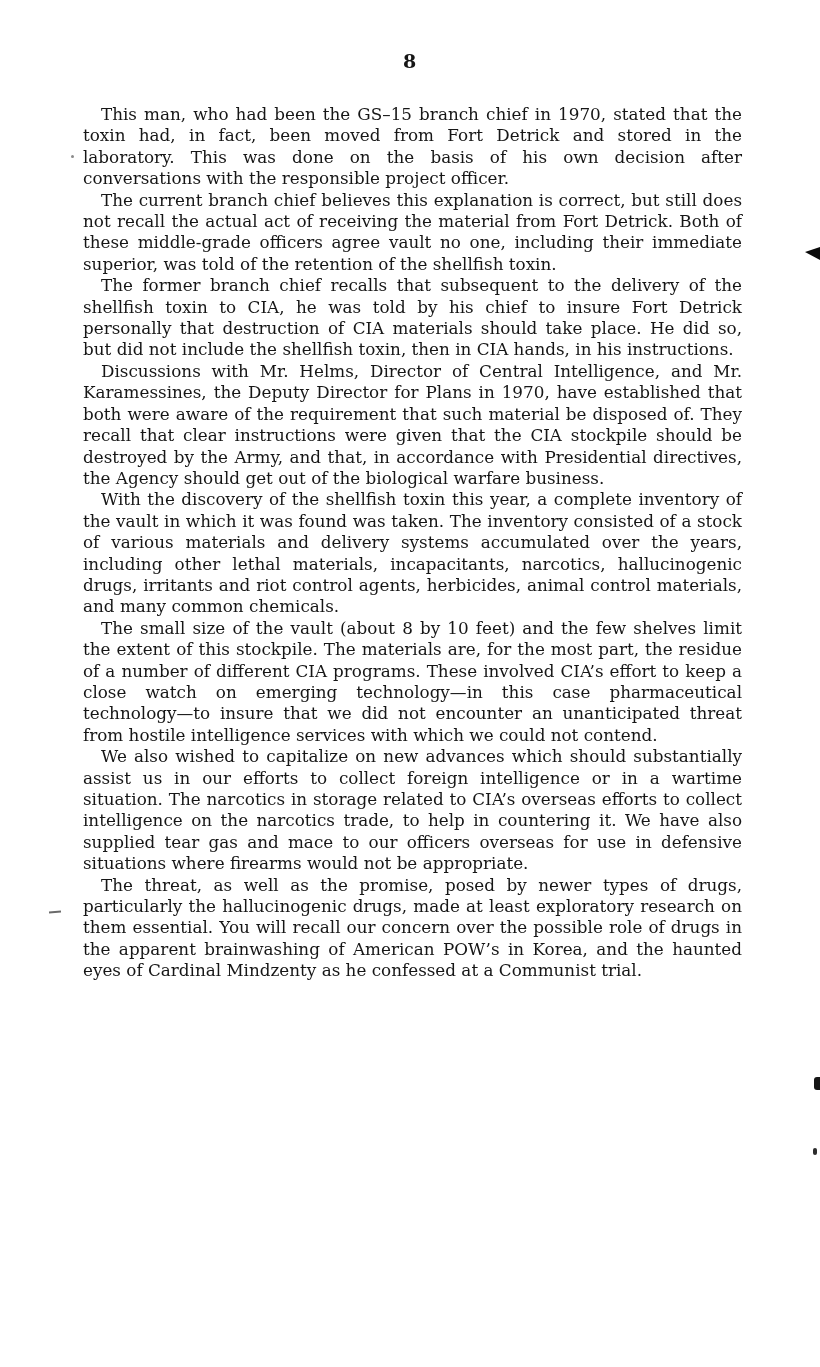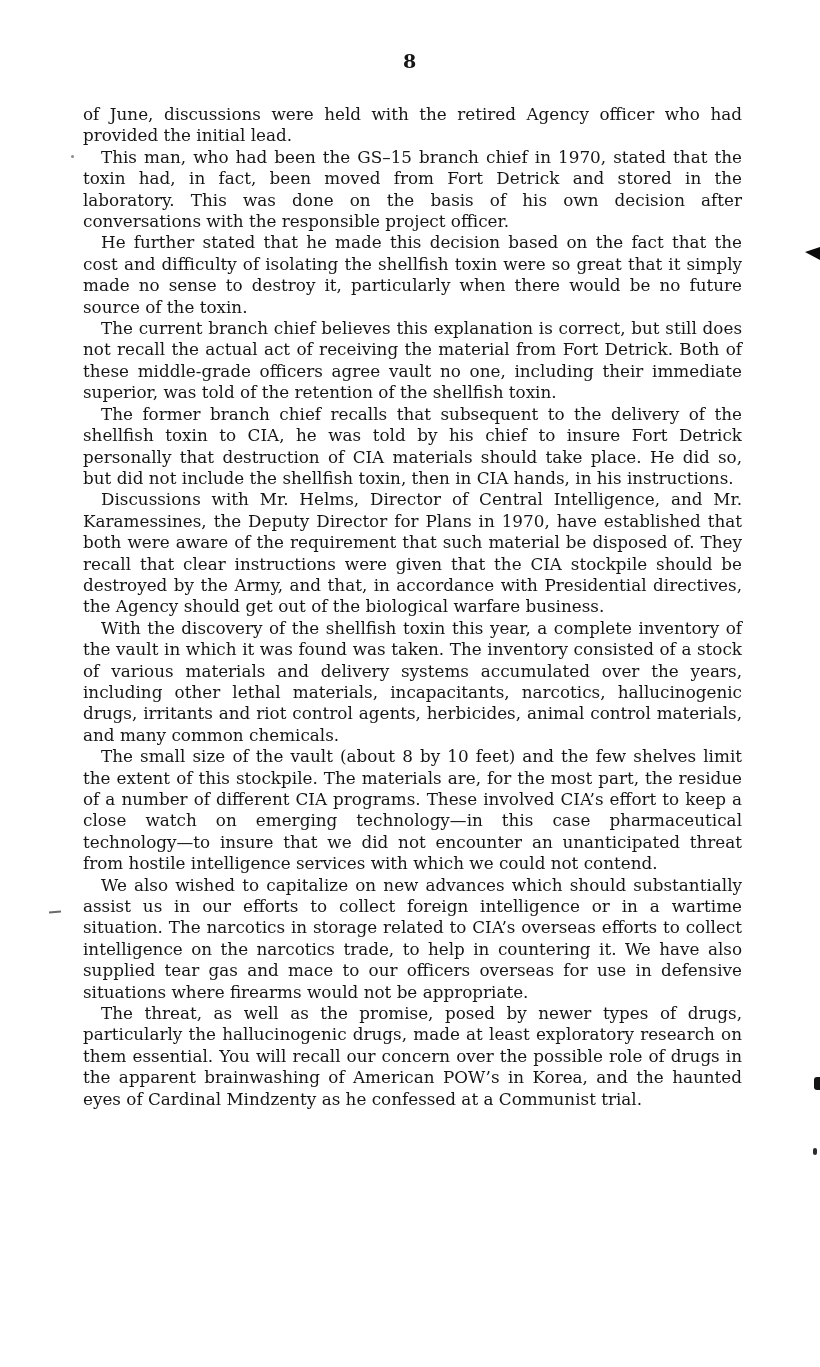--- a/index.html
+++ b/index.html
@@ -93,23 +93,21 @@
   }
 </style>
 </head>
 <body>
 
 <div class="page">
 
   <div class="page-number">8</div>
 
   <div class="text-block">
-    <p class="no-indent">of June, discussions were held with the retired Agency officer who had provided the initial lead.</p>
     <p>This man, who had been the GS–15 branch chief in 1970, stated that the toxin had, in fact, been moved from Fort Detrick and stored in the laboratory. This was done on the basis of his own decision after conversations with the responsible project officer.</p>
-    <p>He further stated that he made this decision based on the fact that the cost and difficulty of isolating the shellfish toxin were so great that it simply made no sense to destroy it, particularly when there would be no future source of the toxin.</p>
     <p>The current branch chief believes this explanation is correct, but still does not recall the actual act of receiving the material from Fort Detrick. Both of these middle-grade officers agree vault no one, including their immediate superior, was told of the retention of the shellfish toxin.</p>
     <p>The former branch chief recalls that subsequent to the delivery of the shellfish toxin to CIA, he was told by his chief to insure Fort Detrick personally that destruction of CIA materials should take place. He did so, but did not include the shellfish toxin, then in CIA hands, in his instructions.</p>
     <p>Discussions with Mr. Helms, Director of Central Intelligence, and Mr. Karamessines, the Deputy Director for Plans in 1970, have established that both were aware of the requirement that such material be disposed of. They recall that clear instructions were given that the CIA stockpile should be destroyed by the Army, and that, in accordance with Presidential directives, the Agency should get out of the biological warfare business.</p>
     <p>With the discovery of the shellfish toxin this year, a complete inventory of the vault in which it was found was taken. The inventory consisted of a stock of various materials and delivery systems accumulated over the years, including other lethal materials, incapacitants, narcotics, hallucinogenic drugs, irritants and riot control agents, herbicides, animal control materials, and many common chemicals.</p>
     <p>The small size of the vault (about 8 by 10 feet) and the few shelves limit the extent of this stockpile. The materials are, for the most part, the residue of a number of different CIA programs. These involved CIA’s effort to keep a close watch on emerging technology—in this case pharmaceutical technology—to insure that we did not encounter an unanticipated threat from hostile intelligence services with which we could not contend.</p>
     <p>We also wished to capitalize on new advances which should substantially assist us in our efforts to collect foreign intelligence or in a wartime situation. The narcotics in storage related to CIA’s overseas efforts to collect intelligence on the narcotics trade, to help in countering it. We have also supplied tear gas and mace to our officers overseas for use in defensive situations where firearms would not be appropriate.</p>
     <p>The threat, as well as the promise, posed by newer types of drugs, particularly the hallucinogenic drugs, made at least exploratory research on them essential. You will recall our concern over the possible role of drugs in the apparent brainwashing of American POW’s in Korea, and the haunted eyes of Cardinal Mindzenty as he confessed at a Communist trial.</p>
   </div>
 
   <div class="artifact artifact-arrow"></div>

